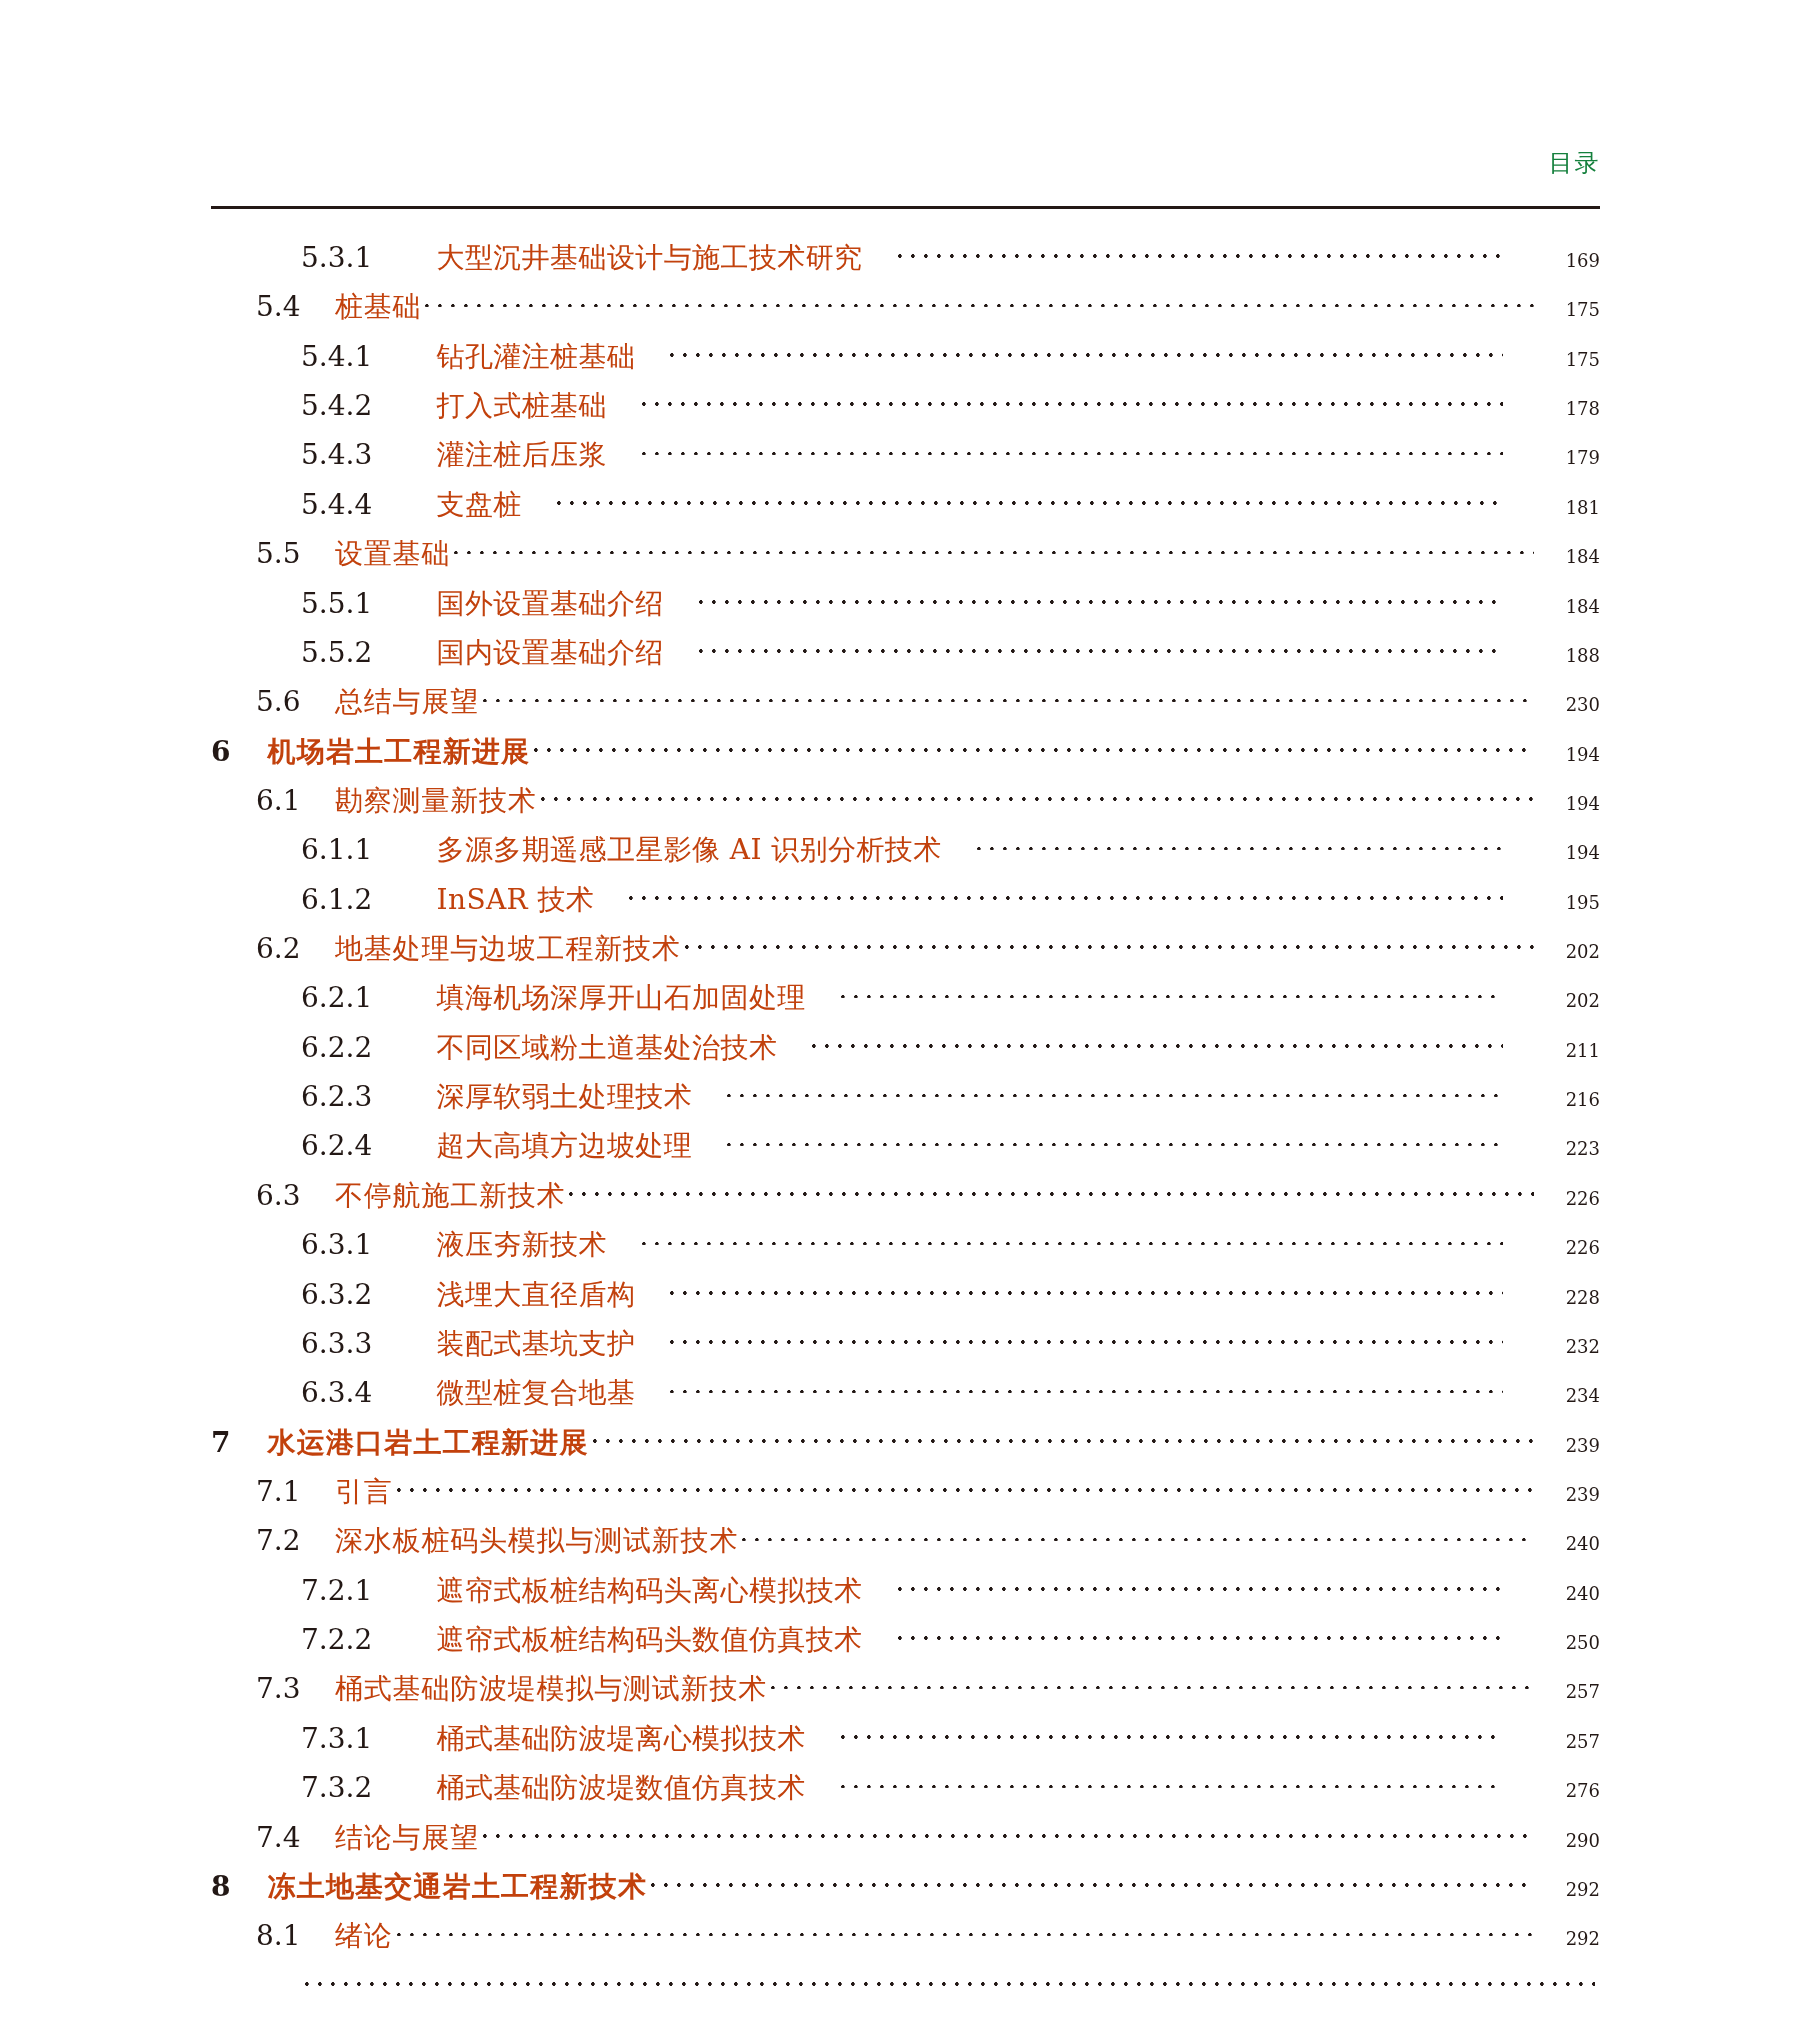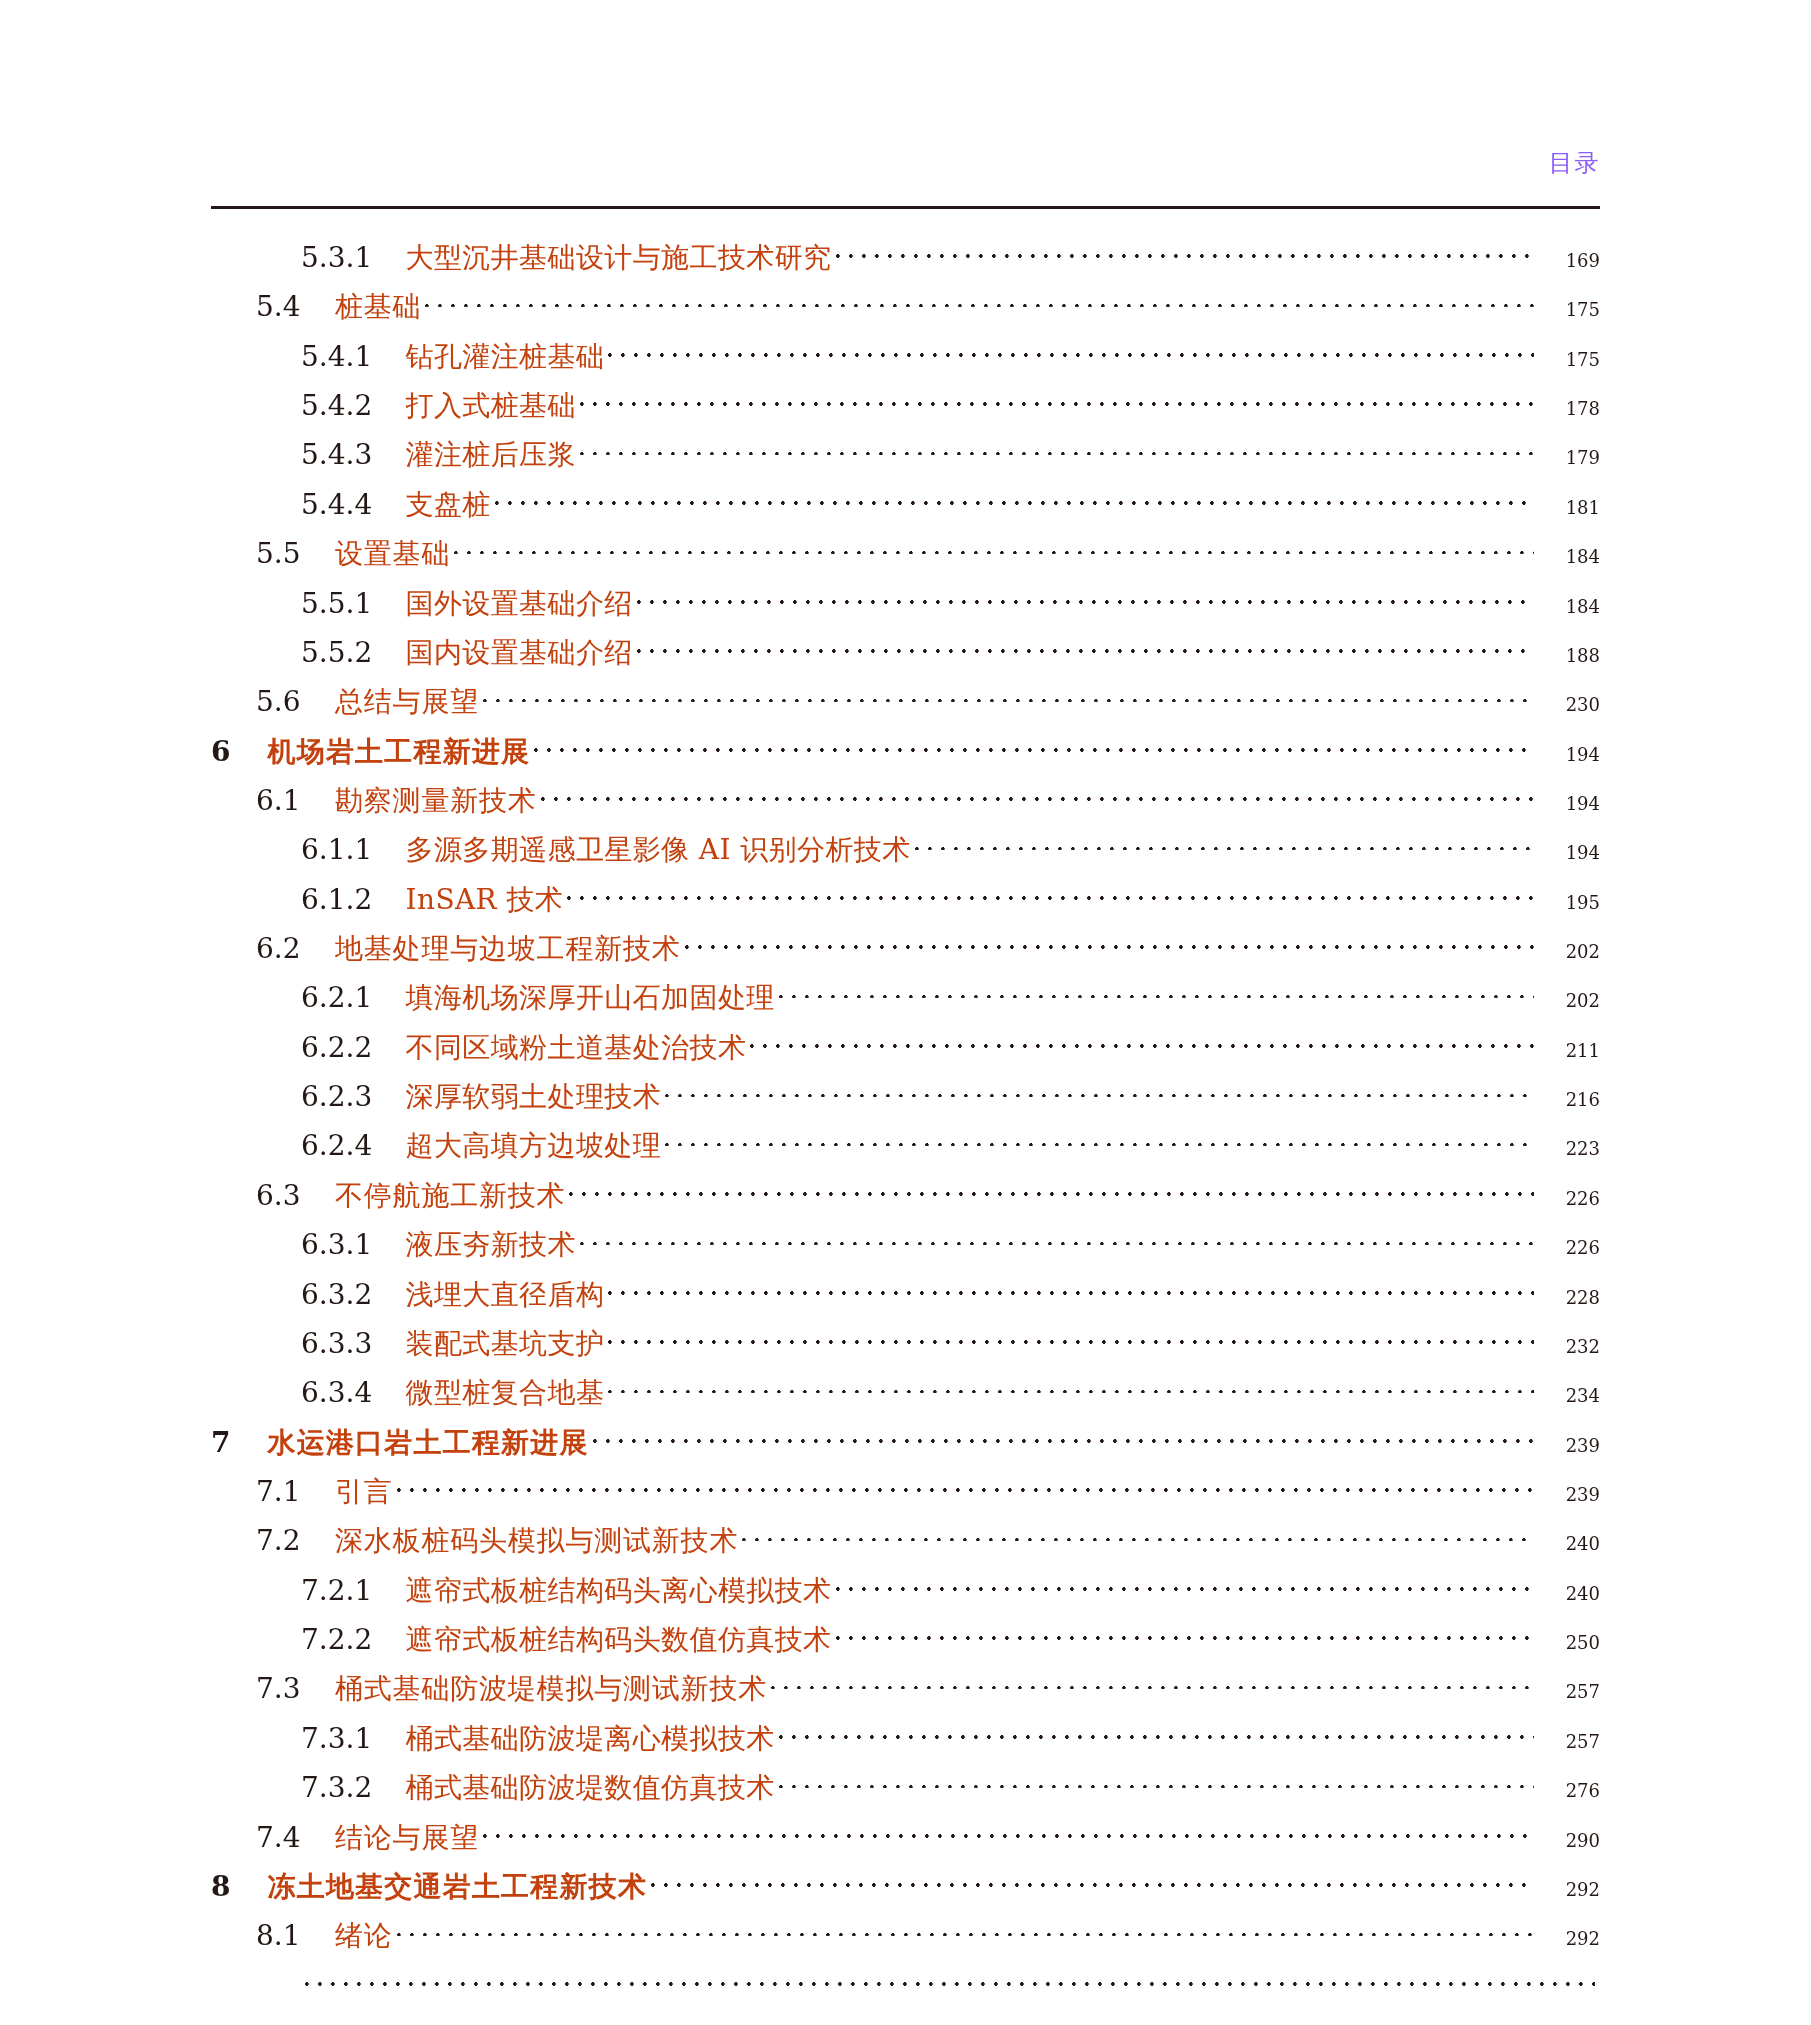--- a/index.html
+++ b/index.html
@@ -31,21 +31,21 @@
     top: 151px;
     height: 49px;
     display: flex;
     align-items: flex-start;
     justify-content: flex-end;
   }
   .header-title {
     font-family: "DejaVu Sans", "Liberation Sans", sans-serif;
     font-size: 24px;
     letter-spacing: 1.6px;
-    color: #8b5cf6;
+    color: #15803d;
     line-height: 1;
     white-space: nowrap;
   }
   .header-rule {
     position: absolute;
     left: 211px;
     right: 211px;
     top: 206px;
     height: 2.8px;
     background: #231815;
@@ -110,21 +110,21 @@
     line-height: 1.12;
     color: #231815;
     text-align: right;
     min-width: 61px;
     white-space: nowrap;
   }
 
   
   .lvl-1 { padding-left: 0px; }
   .lvl-2 { padding-left: 45px; }
-  .lvl-3 { padding-left: 90px; }
+  .lvl-3 { padding-left: 90px; gap: 31px; }
 
   
   .lvl-1 .toc-num,
   .lvl-1 .toc-title { font-weight: bold; }
   .lvl-1 .toc-num { min-width: 23.5px; }
   .lvl-1 .toc-title { margin-left: 33px; letter-spacing: 1.2px; }
 
   .lvl-2 .toc-num { min-width: 64px; }
   .lvl-2 .toc-title { margin-left: 15px; letter-spacing: 0.8px; }
 

